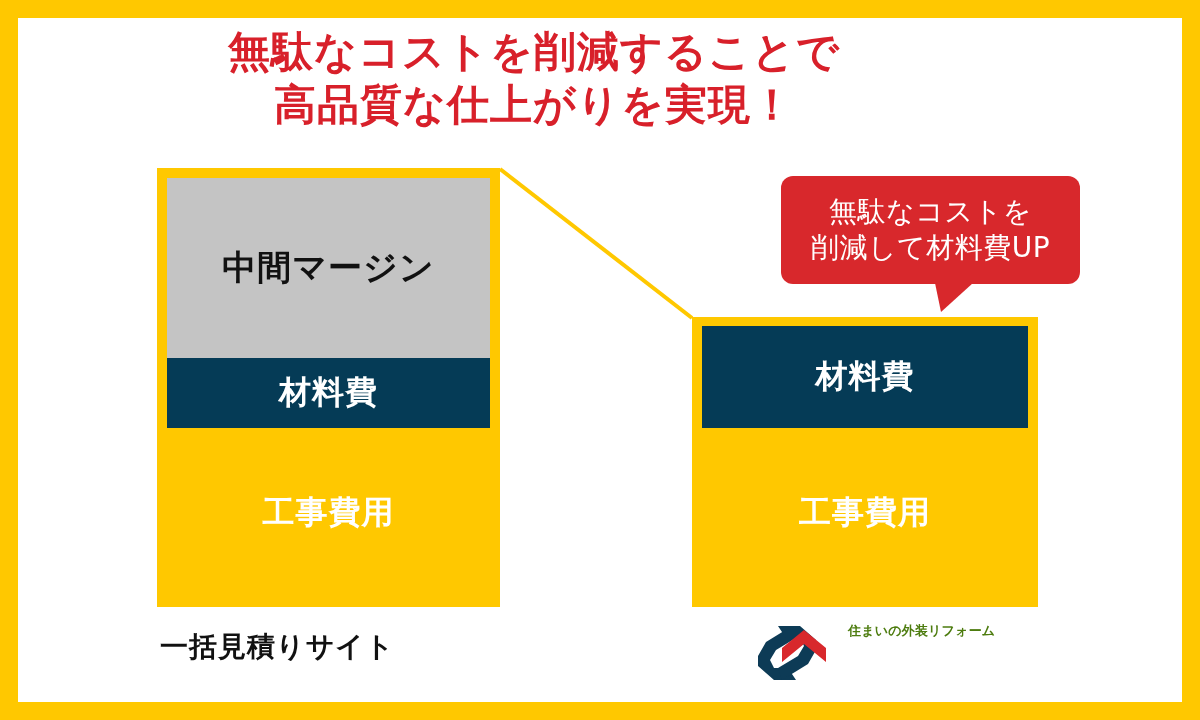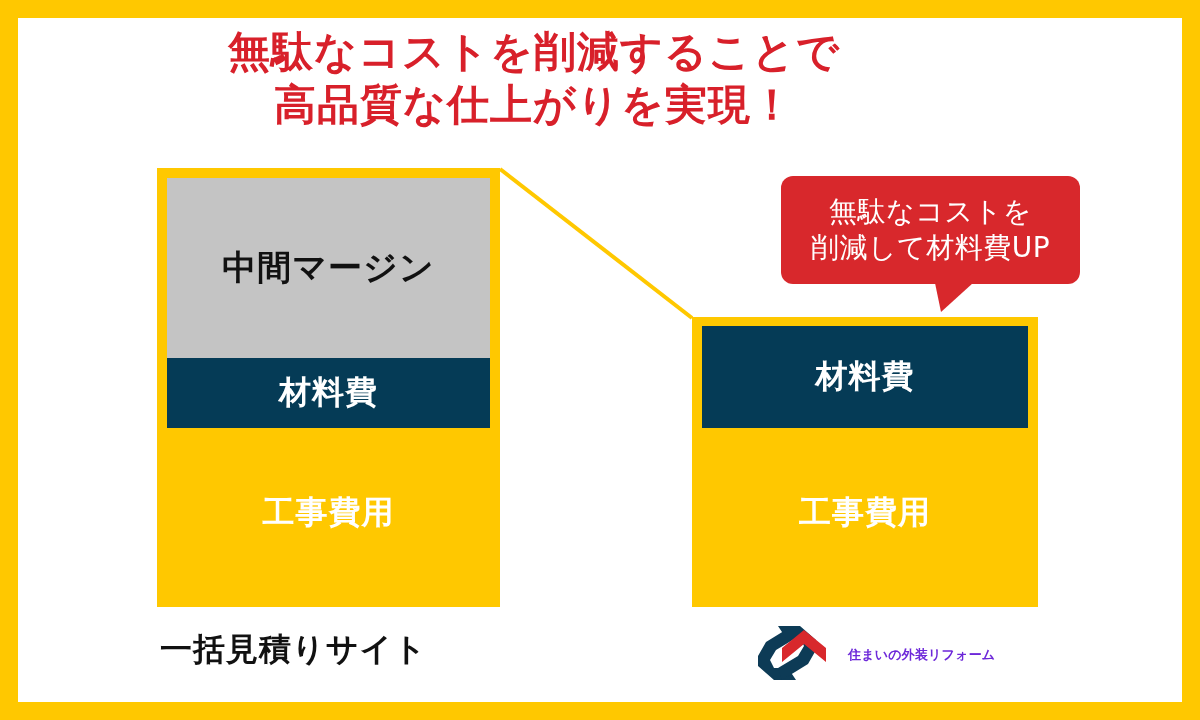--- a/index.html
+++ b/index.html
@@ -138,21 +138,21 @@
     border-left:6px solid transparent;
     border-right:32px solid transparent;
     border-top:29px solid #D8282C;
   }
 
   
   #footer-caption{
     position:absolute;
     left:160px; top:628px;
     color:#111111;
-    font-size:32px;
+    font-size:28px;
     font-weight:bold;
     letter-spacing:1px;
   }
 
   #logo{
     position:absolute;
     left:752px; top:620px;
     width:232px; height:72px;
   }
   #logo-mark{
@@ -163,24 +163,23 @@
   #logo-texts{
     position:absolute;
     left:92px; top:0;
     width:140px; height:72px;
   }
   #logo-tagline{
     position:absolute;
     left:4px; top:2px;
     font-size:13px;
     font-weight:bold;
-    color:#6d28d9;
+    color:#4d7c0f;
     letter-spacing:0.2px;
     white-space:nowrap;
-    margin-top:24px;
   }
   #logo-brand{
     position:absolute;
     left:0; top:20px;
     font-size:43px;
     font-weight:bold;
     color:#0D3B56;
     letter-spacing:-1px;
     line-height:1;
     white-space:nowrap;

